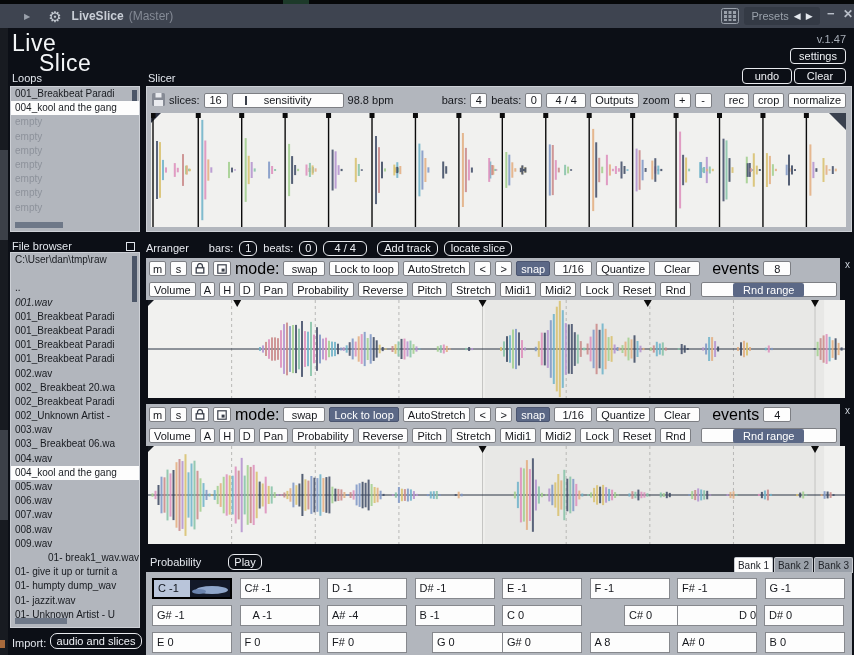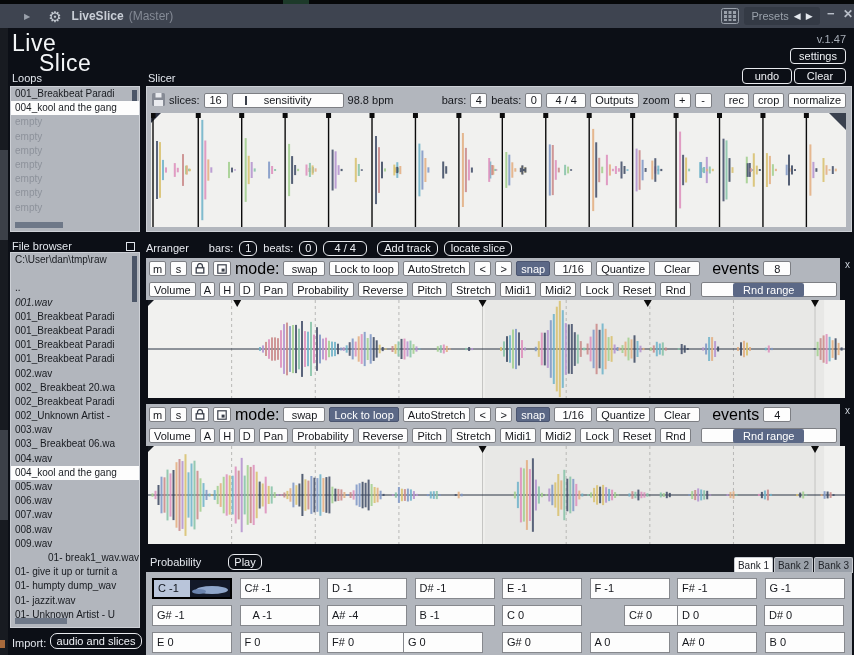--- a/index.html
+++ b/index.html
@@ -913,25 +913,25 @@
       <div class="cell" style="left: 356px; top: 6px;">E -1</div>
       <div class="cell" style="left: 443.5px; top: 6px;">F -1</div>
       <div class="cell" style="left: 531px; top: 6px;">F# -1</div>
       <div class="cell" style="left: 618.5px; top: 6px;">G -1</div>
       <div class="cell" style="left: 6px; top: 33px;">G# -1</div>
       <div class="cell" style="left: 93.5px; top: 33px; padding-left: 12px;">A -1</div>
       <div class="cell" style="left: 181px; top: 33px;">A# -4</div>
       <div class="cell" style="left: 268.5px; top: 33px;">B -1</div>
       <div class="cell" style="left: 356px; top: 33px;">C 0</div>
       <div class="cell" style="left: 441px; top: 33px; margin-left: 37px;">C# 0</div>
-      <div class="cell" style="left: 531px; top: 33px;">D 0</div>
+      <div class="cell" style="left: 531px; top: 33px; text-align: right;">D 0</div>
       <div class="cell" style="left: 618px; top: 33px;">D# 0</div>
       <div class="cell" style="left: 6px; top: 60px;">E 0</div>
       <div class="cell" style="left: 93.5px; top: 60px;">F 0</div>
       <div class="cell" style="left: 181px; top: 60px;">F# 0</div>
-      <div class="cell" style="left: 257px; top: 60px;">G 0</div>
+      <div class="cell" style="left: 286px; top: 60px;">G 0</div>
       <div class="cell" style="left: 356px; top: 60px;">G# 0</div>
-      <div class="cell" style="left: 443.5px; top: 60px;">A 0</div>
+      <div class="cell" style="left: 443.5px; top: 60px;">A 8</div>
       <div class="cell" style="left: 531px; top: 60px;">A# 0</div>
       <div class="cell" style="left: 618.5px; top: 60px;">B 0</div>
     </div>
 
 </div>
 
 </body></html>

